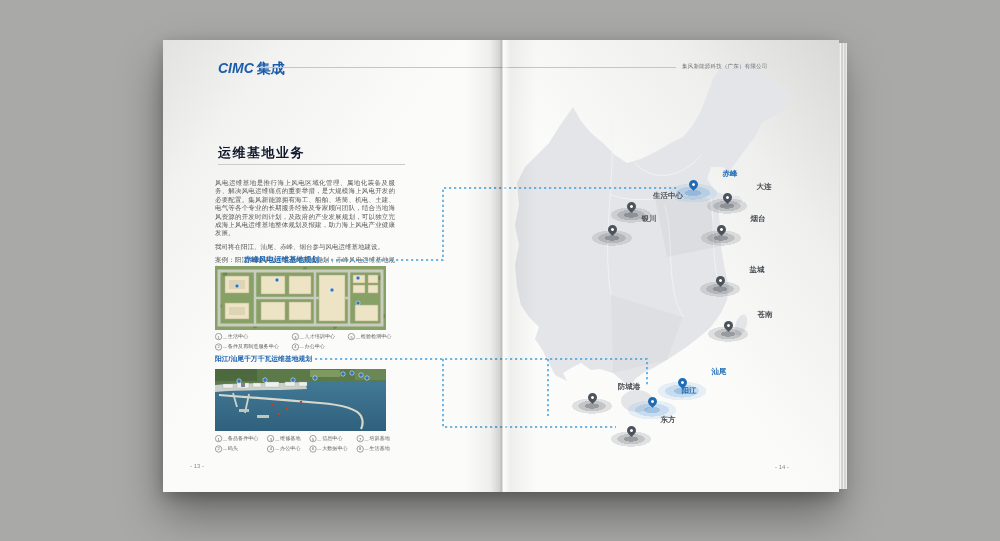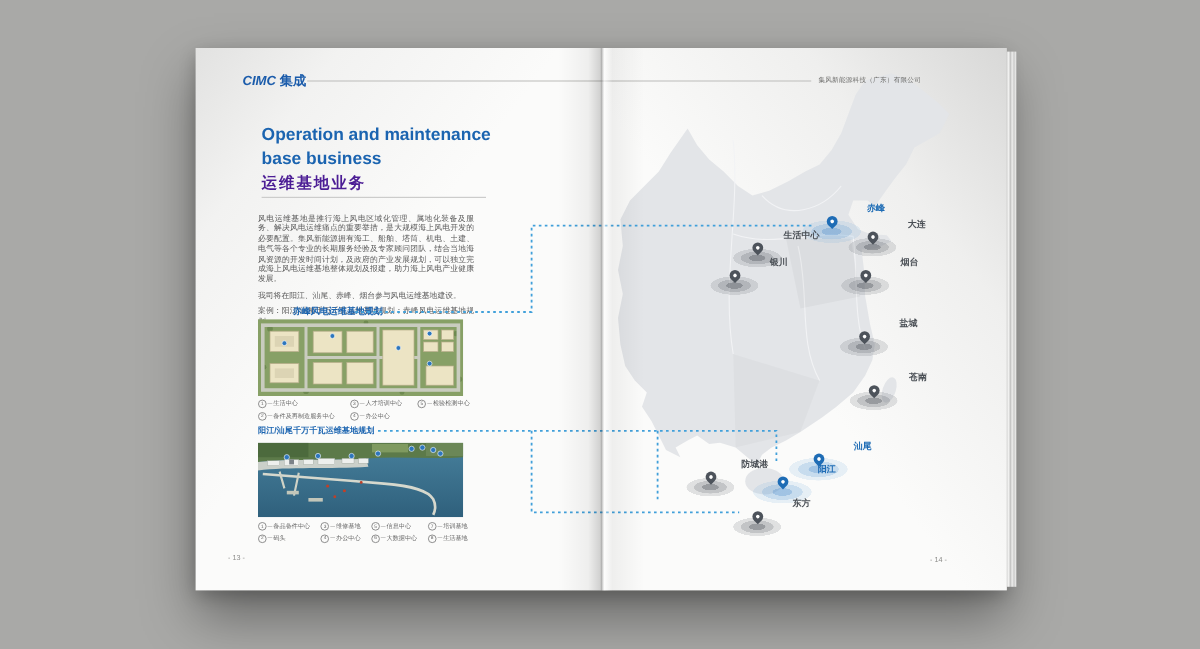--- a/index.html
+++ b/index.html
@@ -10,30 +10,30 @@
   .page{position:absolute;top:0;height:100%;z-index:1;}
   .page-left{left:0;width:338px;background:linear-gradient(to top left,#fbfbfa 55%,#f2f2f1 82%,#e2e2e1 100%);}
   .page-right{left:338px;width:338px;background:linear-gradient(to top right,#fbfbfa 45%,#efefee 75%,#d8d8d7 100%);}
   .spine{position:absolute;left:302px;top:0;width:72px;height:100%;z-index:4;pointer-events:none;
          background:linear-gradient(to right,rgba(0,0,0,0) 0%,rgba(0,0,0,.05) 35%,rgba(0,0,0,.16) 48%,
          rgba(40,40,40,.30) 50.5%,rgba(255,255,255,.55) 53.5%,rgba(0,0,0,.05) 63%,rgba(0,0,0,0) 100%);}
   .page-stack{position:absolute;right:-8px;top:3px;width:8px;height:446px;z-index:0;
          background:repeating-linear-gradient(to right,#d5d5d4 0,#f2f2f1 1.5px,#c4c4c3 3px,#ededec 4.5px,#cbcbca 6px,#f4f4f3 8px);}
 
   
-  .logo{position:absolute;left:39px;top:20px;z-index:2;font-size:11px;color:#1b5cab;white-space:nowrap;}
+  .logo{position:absolute;left:55px;top:20px;z-index:2;font-size:14px;color:#1b5cab;white-space:nowrap;}
   .logo-latin{font-weight:bold;font-style:italic;}
   .logo-cn{font-weight:bold;margin-left:3px;}
   .header-rule{position:absolute;left:93px;top:27px;width:420px;height:1px;background:#c6c6c4;z-index:2;}
   .company{position:absolute;left:519px;top:23px;font-size:5.5px;color:#6e6e6c;letter-spacing:.2px;z-index:2;}
 
   
   .title-en{position:absolute;left:55px;top:64px;width:200px;font-size:14.5px;line-height:19.5px;
             font-weight:bold;color:#1b64b0;z-index:2;}
-  .title-zh{position:absolute;left:55px;top:104px;font-size:13px;font-weight:bold;color:#4c1d95;
+  .title-zh{position:absolute;left:55px;top:104px;font-size:13px;font-weight:bold;color:#0f172a;
             letter-spacing:1.5px;z-index:2;}
   .title-rule{position:absolute;left:55px;top:124px;width:187px;height:1px;background:#cccccb;z-index:2;}
   .body-text{position:absolute;left:52px;top:139px;width:180px;font-size:6.5px;line-height:8.4px;
              color:#595959;text-align:justify;z-index:2;}
   .body-text p{margin:0 0 5px 0;}
   .caption{position:absolute;left:52px;font-weight:bold;color:#1b64b0;z-index:2;white-space:nowrap;}
   .caption-1{top:215px;font-size:7.5px;margin-left:29px;}
   .caption-2{top:314px;font-size:6.8px;}
   .fig{position:absolute;left:52px;z-index:2;}
   .img-1{top:226px;width:171px;height:64px;}
@@ -110,21 +110,20 @@
       </div>
     </div>
     <div class="spine"></div>
 
     <div class="logo">
       <span class="logo-latin">CIMC</span><span class="logo-cn">集成</span>
     </div>
     <div class="header-rule"></div>
     <div class="company">集风新能源科技（广东）有限公司</div>
 
-    <div class="title-en">Operation and maintenance base business</div>
     <div class="title-zh">运维基地业务</div>
     <div class="title-rule"></div>
     <div class="body-text">
         <p>风电运维基地是推行海上风电区域化管理、属地化装备及服务、解决风电运维痛点的重要举措，是大规模海上风电开发的必要配置。集风新能源拥有海工、船舶、塔筒、机电、土建、电气等各个专业的长期服务经验及专家顾问团队，结合当地海风资源的开发时间计划，及政府的产业发展规划，可以独立完成海上风电运维基地整体规划及报建，助力海上风电产业健康发展。</p>
         <p>我司将在阳江、汕尾、赤峰、烟台参与风电运维基地建设。</p>
         <p>案例：阳江/汕尾千万千瓦运维基地规划；赤峰风电运维基地规划</p>
       </div>
 
     <div class="caption caption-1">赤峰风电运维基地规划</div>
     <div class="fig img-1">

